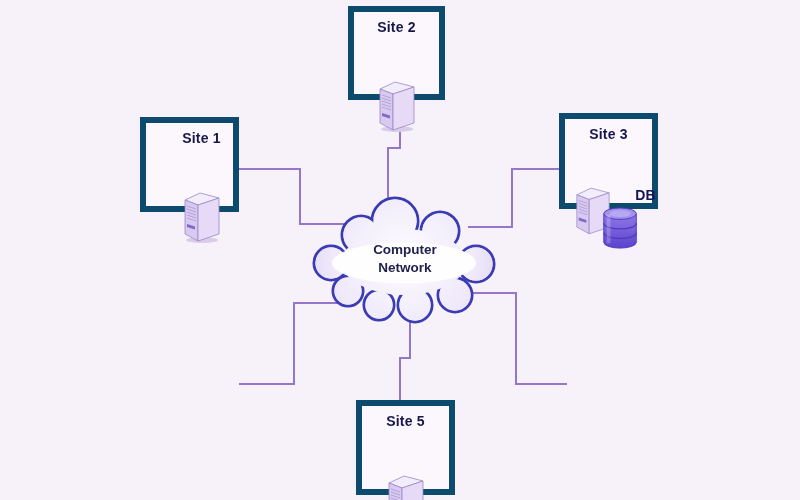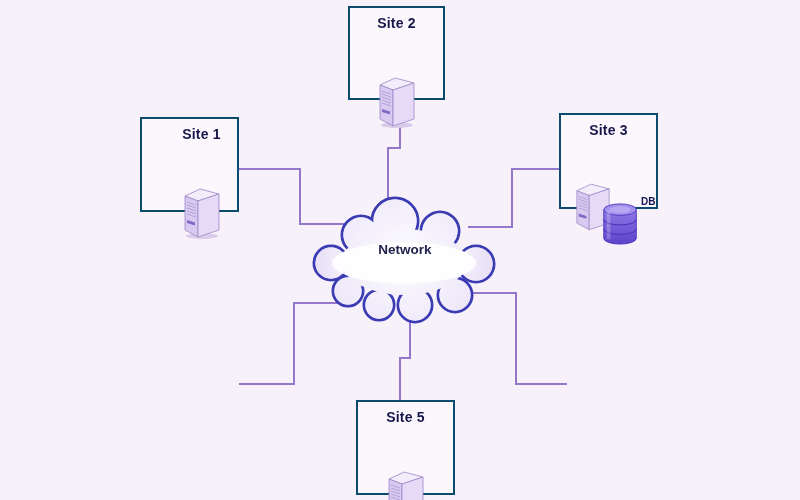--- a/index.html
+++ b/index.html
@@ -6,36 +6,36 @@
   body{
     width:800px;height:500px;overflow:hidden;position:relative;
     background:#f7f2f9;
     font-family:"Liberation Sans", sans-serif;
   }
   #canvas{position:absolute;left:0;top:0;width:800px;height:500px;}
   svg.layer{position:absolute;left:0;top:0;}
   .site-box{
     position:absolute;
     box-sizing:border-box;
-    border:2px solid #0c4a6e;
+    border:6px solid #0c4a6e;
     background:#fbf7fd;
     display:flex;flex-direction:column;align-items:center;gap:40px;
   }
   .site-label{
     margin-top:7px;
     font-size:14px;font-weight:bold;color:#16164a;
     letter-spacing:0.2px;
   }
   .icon-wrap{margin-top:3px;position:relative;}
   .db-composite{position:relative;width:86px;height:66px;margin-top:2px;}
   .db-composite .server{position:absolute;left:8px;top:0;}
   .db-composite .dbcyl{position:absolute;left:34px;top:22px;}
   .db-composite .db-label{
     position:absolute;right:-4px;bottom:0px;
-    font-size:10px;font-weight:bold;color:#141452;
+    font-size:14px;font-weight:bold;color:#141452;
   }
   #cloud-text{
     position:absolute;left:325px;top:241px;width:160px;
     text-align:center;
     font-size:13.5px;line-height:18px;font-weight:bold;color:#22224e;
   }
 </style>
 </head>
 <body>
 
@@ -85,20 +85,21 @@
         <circle cx="379" cy="305" r="13.7"></circle>
         <circle cx="348" cy="291" r="13.7"></circle>
         <circle cx="331" cy="263" r="15.7"></circle>
         <ellipse cx="404" cy="262" rx="62" ry="33"></ellipse>
       </g>
       <ellipse cx="404" cy="263" rx="72" ry="20.5" fill="#ffffff" opacity="0.9"></ellipse>
     </g>
   </svg>
 
   <div id="cloud-text">
+    <div>Computer</div>
     <div>Network</div>
   </div>
 
   <div class="site-box" style="left:140px;top:117px;width:99px;height:95px;padding-left:24px;">
     <div class="site-label">Site 1</div>
     <div class="icon-wrap">
       <svg width="40" height="54" viewBox="0 0 40 54">
         <ellipse cx="20" cy="51" rx="16" ry="3" fill="#d8ccea"></ellipse>
         <polygon points="3,11 18,4 37,9 16,16" fill="#f2ecfb" stroke="#9b89c6" stroke-width="0.8"></polygon>
         <polygon points="3,11 16,16 16,52 3,45" fill="#d8c9f0" stroke="#9b89c6" stroke-width="0.8"></polygon>

